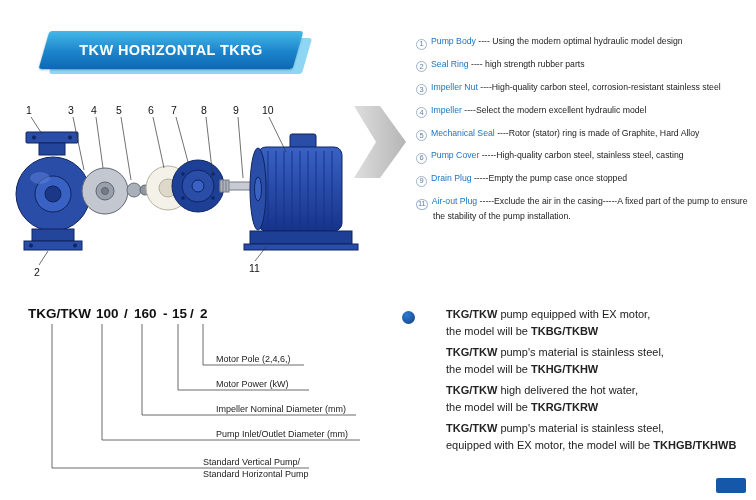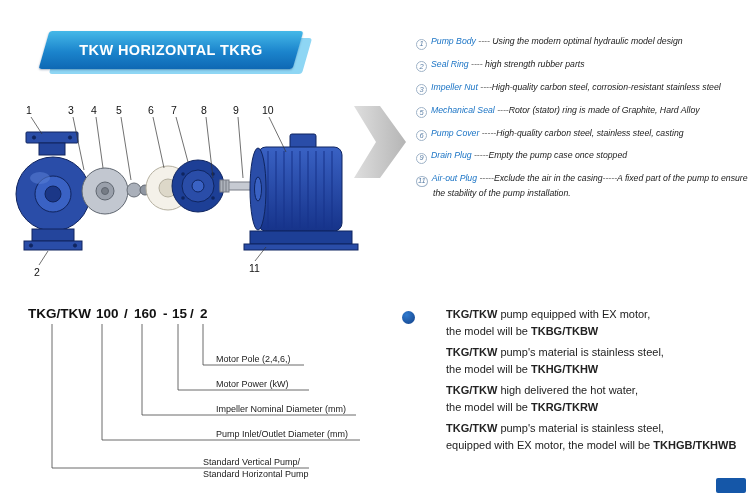--- a/index.html
+++ b/index.html
@@ -12,21 +12,21 @@
   .banner .bg2{position:absolute;left:10px;top:7px;right:-9px;bottom:-5px;
     transform:skewX(-16deg);background:#8ed6f4;border-radius:3px;}
   .banner .bg{position:absolute;inset:0;transform:skewX(-16deg);
     background:linear-gradient(180deg,#45b8e8 0%,#1b84cc 55%,#0e68b4 100%);
     border-radius:3px;box-shadow:0 1px 2px rgba(0,40,90,.35);}
   .banner .label{position:absolute;inset:0;display:flex;align-items:center;justify-content:center;
     color:#fff;font-weight:bold;font-size:14.5px;letter-spacing:.4px;}
   
   .diagram{position:absolute;left:8px;top:94px;}
   
-  .parts{position:absolute;left:416px;top:35px;width:338px;font-style:italic;}
+  .parts{position:absolute;left:416px;top:35px;width:338px;}
   .part{font-size:8.7px;line-height:12px;margin-bottom:8.4px;padding-left:17px;text-indent:-17px;}
   .pnum{display:inline-flex;align-items:center;justify-content:center;text-indent:0;
     min-width:11px;height:11px;padding:0 1px;border:1px solid #9fb3c8;border-radius:50%;
     font-size:7.5px;color:#5b7fa6;margin-right:4px;box-sizing:border-box;vertical-align:-2px;}
   .plabel{color:#1b74c5;}
   .pdesc,.psep{color:#222;}
   
   .nomenclature{position:absolute;left:22px;top:300px;}
   
   .bullet{position:absolute;left:402px;top:311px;width:13px;height:13px;border-radius:50%;
@@ -155,20 +155,21 @@
     <text x="254" y="20">10</text>
     <text x="26" y="182">2</text>
     <text x="241" y="178">11</text>
   </g>
 </svg>
 
 <div class="parts">
   <div class="part"><span class="pnum">1</span><span class="plabel">Pump Body</span><span class="psep"> ---- </span><span class="pdesc">Using the modern optimal hydraulic model design</span></div>
   <div class="part"><span class="pnum">2</span><span class="plabel">Seal Ring</span><span class="psep"> ---- </span><span class="pdesc">high strength rubber parts</span></div>
   <div class="part"><span class="pnum">3</span><span class="plabel">Impeller Nut</span><span class="psep"> ----</span><span class="pdesc">High-quality carbon steel, corrosion-resistant stainless steel</span></div>
+  <div class="part"><span class="pnum">4</span><span class="plabel">Impeller</span><span class="psep"> ----</span><span class="pdesc">Select the modern excellent hydraulic model</span></div>
   <div class="part"><span class="pnum">5</span><span class="plabel">Mechanical Seal</span><span class="psep"> ----</span><span class="pdesc">Rotor (stator) ring is made of Graphite, Hard Alloy</span></div>
   <div class="part"><span class="pnum">6</span><span class="plabel">Pump Cover</span><span class="psep"> -----</span><span class="pdesc">High-quality carbon steel, stainless steel, casting</span></div>
   <div class="part"><span class="pnum">9</span><span class="plabel">Drain Plug</span><span class="psep"> -----</span><span class="pdesc">Empty the pump case once stopped</span></div>
   <div class="part"><span class="pnum">11</span><span class="plabel">Air-out Plug</span><span class="psep"> -----</span><span class="pdesc">Exclude the air in the casing-----A fixed part of the pump to ensure the stability of the pump installation.</span></div>
 </div>
 
 <svg class="nomenclature" width="352" height="196" viewBox="0 0 352 196">
   <g font-family="Liberation Sans, sans-serif" font-size="13.5" font-weight="bold" fill="#111">
     <text x="6" y="18">TKG/TKW</text>
     <text x="74" y="18">100</text>

